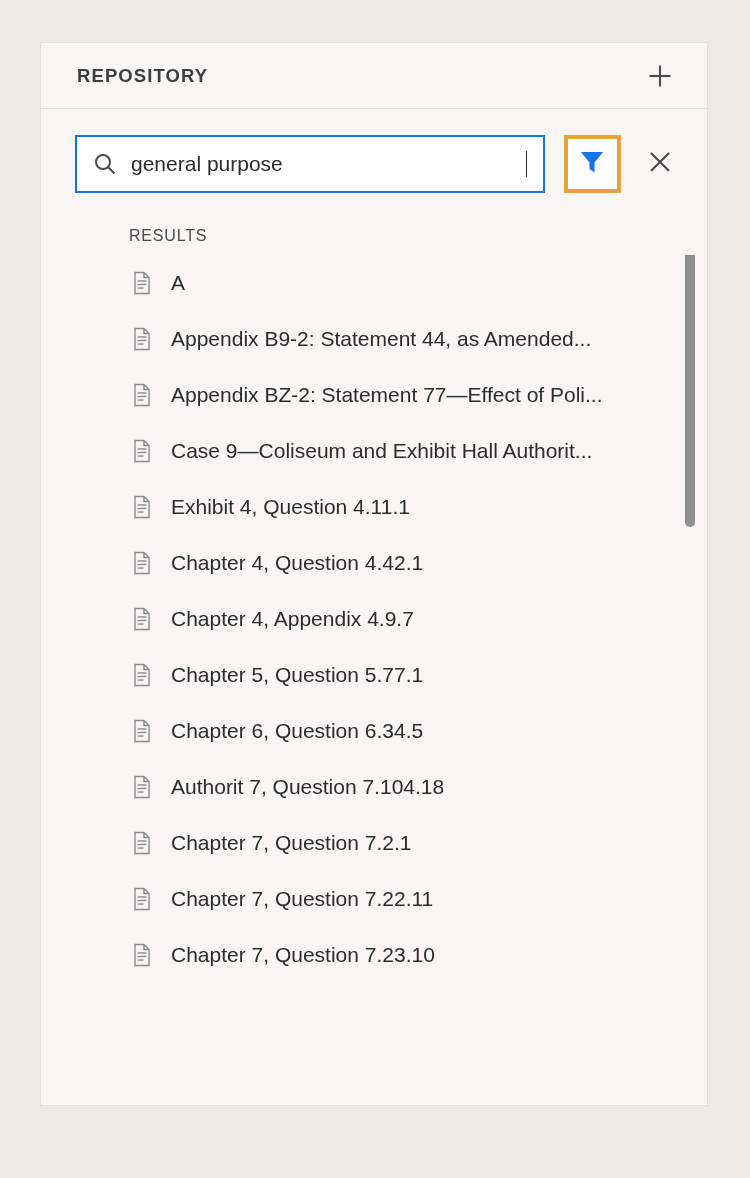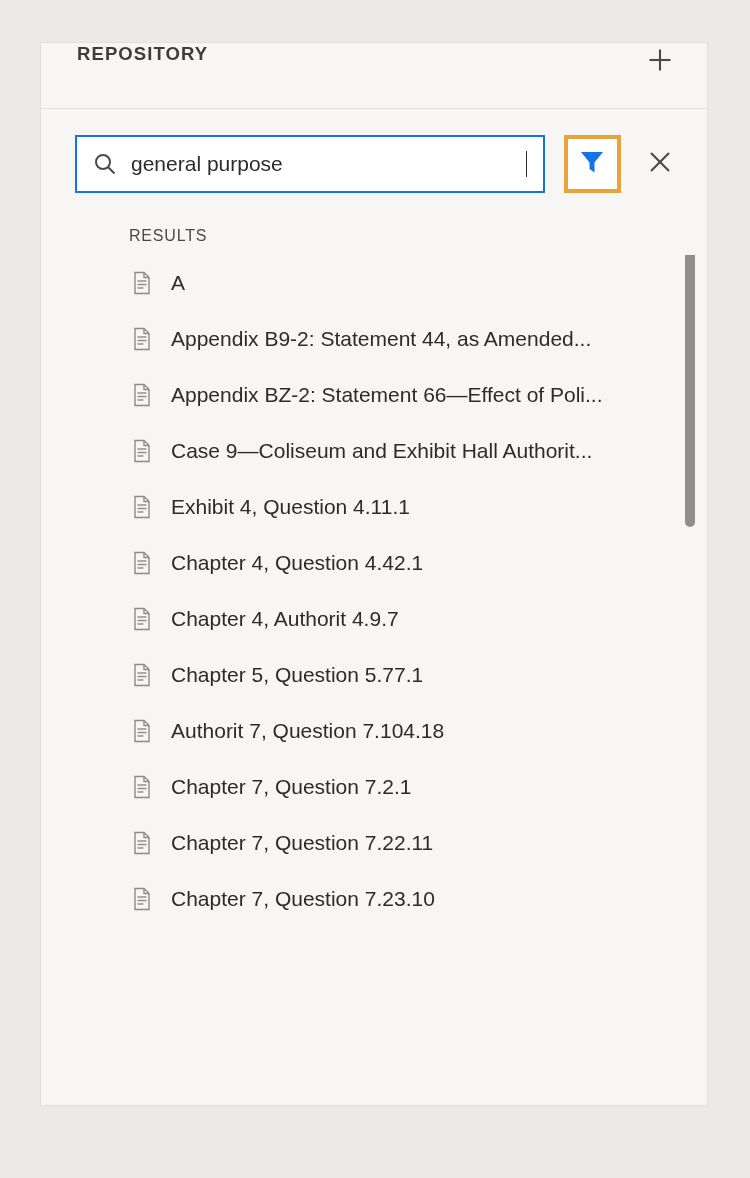--- a/index.html
+++ b/index.html
@@ -25,20 +25,21 @@
     box-sizing: border-box;
     overflow: hidden;
   }
 
   
   #panel-header {
     height: 66px;
     box-sizing: border-box;
     border-bottom: 1px solid #e2e0de;
     display: flex;
+    align-items: center;
     justify-content: space-between;
     padding: 0 30px 0 36px;
     background: #f7f6f5;
   }
   #panel-title {
     font-size: 18.5px;
     letter-spacing: 1.1px;
     font-weight: bold;
     color: #3d3d3d;
   }
@@ -264,21 +265,21 @@
         <li class="result-item">
           <span class="result-icon">
             <svg width="20" height="24" viewBox="0 0 20 24">
               <path d="M3 1.5 H12 L17 6.5 V22.5 H3 Z" fill="none" stroke="currentColor" stroke-width="1.4"></path>
               <path d="M12 1.5 V6.5 H17" fill="none" stroke="currentColor" stroke-width="1.4"></path>
               <line x1="5.5" y1="10" x2="14.5" y2="10" stroke="currentColor" stroke-width="1.4"></line>
               <line x1="5.5" y1="13.5" x2="14.5" y2="13.5" stroke="currentColor" stroke-width="1.4"></line>
               <line x1="5.5" y1="17" x2="11.5" y2="17" stroke="currentColor" stroke-width="1.4"></line>
             </svg>
           </span>
-          <span class="result-label">Appendix BZ-2: Statement 66—Effect of Poli...</span>
+          <span class="result-label">Appendix BZ-2: Statement 77—Effect of Poli...</span>
         </li>
         <li class="result-item">
           <span class="result-icon">
             <svg width="20" height="24" viewBox="0 0 20 24">
               <path d="M3 1.5 H12 L17 6.5 V22.5 H3 Z" fill="none" stroke="currentColor" stroke-width="1.4"></path>
               <path d="M12 1.5 V6.5 H17" fill="none" stroke="currentColor" stroke-width="1.4"></path>
               <line x1="5.5" y1="10" x2="14.5" y2="10" stroke="currentColor" stroke-width="1.4"></line>
               <line x1="5.5" y1="13.5" x2="14.5" y2="13.5" stroke="currentColor" stroke-width="1.4"></line>
               <line x1="5.5" y1="17" x2="11.5" y2="17" stroke="currentColor" stroke-width="1.4"></line>
             </svg>
@@ -312,33 +313,45 @@
         <li class="result-item">
           <span class="result-icon">
             <svg width="20" height="24" viewBox="0 0 20 24">
               <path d="M3 1.5 H12 L17 6.5 V22.5 H3 Z" fill="none" stroke="currentColor" stroke-width="1.4"></path>
               <path d="M12 1.5 V6.5 H17" fill="none" stroke="currentColor" stroke-width="1.4"></path>
               <line x1="5.5" y1="10" x2="14.5" y2="10" stroke="currentColor" stroke-width="1.4"></line>
               <line x1="5.5" y1="13.5" x2="14.5" y2="13.5" stroke="currentColor" stroke-width="1.4"></line>
               <line x1="5.5" y1="17" x2="11.5" y2="17" stroke="currentColor" stroke-width="1.4"></line>
             </svg>
           </span>
-          <span class="result-label">Chapter 4, Authorit 4.9.7</span>
+          <span class="result-label">Chapter 4, Appendix 4.9.7</span>
         </li>
         <li class="result-item">
           <span class="result-icon">
             <svg width="20" height="24" viewBox="0 0 20 24">
               <path d="M3 1.5 H12 L17 6.5 V22.5 H3 Z" fill="none" stroke="currentColor" stroke-width="1.4"></path>
               <path d="M12 1.5 V6.5 H17" fill="none" stroke="currentColor" stroke-width="1.4"></path>
               <line x1="5.5" y1="10" x2="14.5" y2="10" stroke="currentColor" stroke-width="1.4"></line>
               <line x1="5.5" y1="13.5" x2="14.5" y2="13.5" stroke="currentColor" stroke-width="1.4"></line>
               <line x1="5.5" y1="17" x2="11.5" y2="17" stroke="currentColor" stroke-width="1.4"></line>
             </svg>
           </span>
           <span class="result-label">Chapter 5, Question 5.77.1</span>
+        </li>
+        <li class="result-item">
+          <span class="result-icon">
+            <svg width="20" height="24" viewBox="0 0 20 24">
+              <path d="M3 1.5 H12 L17 6.5 V22.5 H3 Z" fill="none" stroke="currentColor" stroke-width="1.4"></path>
+              <path d="M12 1.5 V6.5 H17" fill="none" stroke="currentColor" stroke-width="1.4"></path>
+              <line x1="5.5" y1="10" x2="14.5" y2="10" stroke="currentColor" stroke-width="1.4"></line>
+              <line x1="5.5" y1="13.5" x2="14.5" y2="13.5" stroke="currentColor" stroke-width="1.4"></line>
+              <line x1="5.5" y1="17" x2="11.5" y2="17" stroke="currentColor" stroke-width="1.4"></line>
+            </svg>
+          </span>
+          <span class="result-label">Chapter 6, Question 6.34.5</span>
         </li>
         <li class="result-item">
           <span class="result-icon">
             <svg width="20" height="24" viewBox="0 0 20 24">
               <path d="M3 1.5 H12 L17 6.5 V22.5 H3 Z" fill="none" stroke="currentColor" stroke-width="1.4"></path>
               <path d="M12 1.5 V6.5 H17" fill="none" stroke="currentColor" stroke-width="1.4"></path>
               <line x1="5.5" y1="10" x2="14.5" y2="10" stroke="currentColor" stroke-width="1.4"></line>
               <line x1="5.5" y1="13.5" x2="14.5" y2="13.5" stroke="currentColor" stroke-width="1.4"></line>
               <line x1="5.5" y1="17" x2="11.5" y2="17" stroke="currentColor" stroke-width="1.4"></line>
             </svg>

